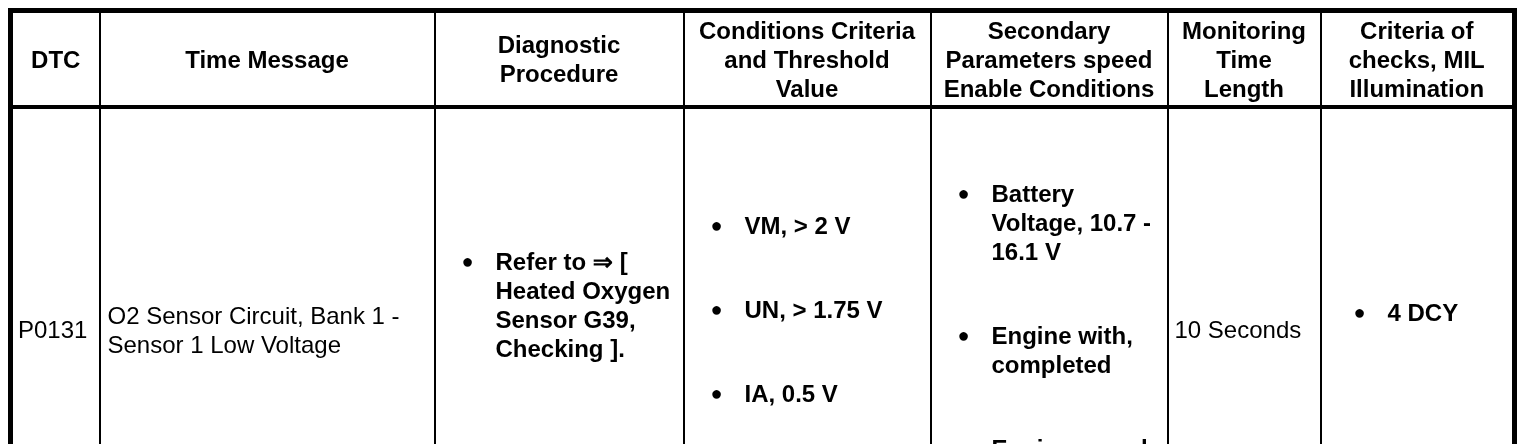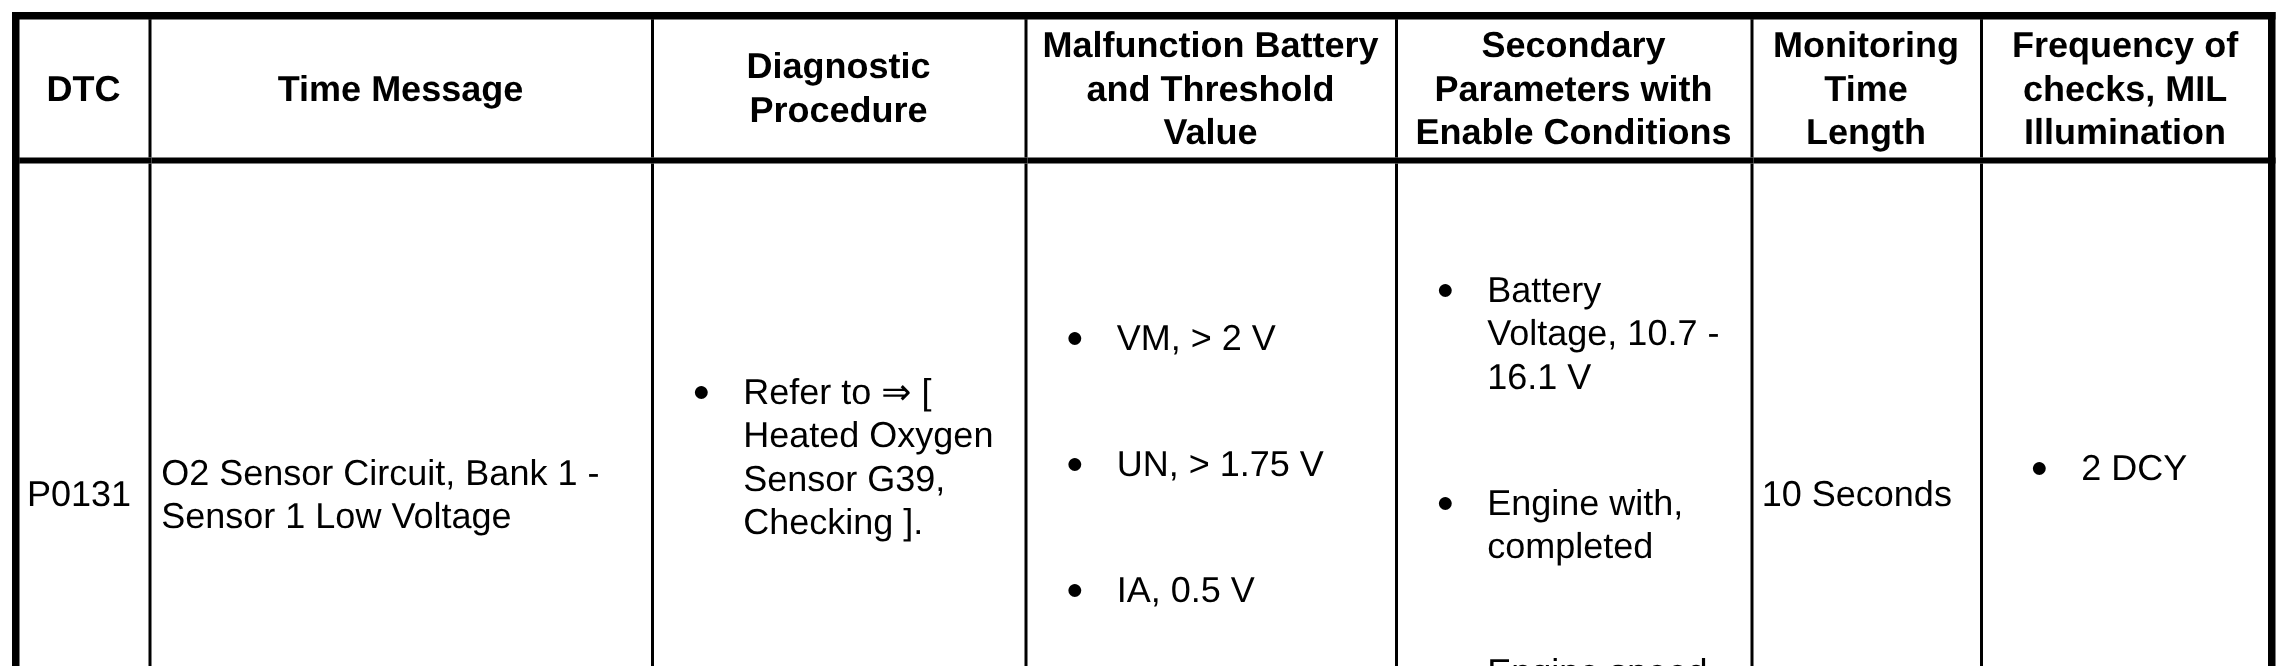--- a/index.html
+++ b/index.html
@@ -63,20 +63,21 @@
   ul.bullet-list li + li {
     margin-top: 26px;
   }
   ul.bullet-list .bullet {
     flex: 0 0 34px;
     font-size: 20px;
     line-height: 29px;
   }
   ul.bullet-list .bullet-text {
     white-space: pre-line;
+    font-weight: bold;
   }
 </style>
 </head>
 <body>
 
 <table class="dtc-table">
   <colgroup>
     <col style="width:89px">
     <col style="width:335px">
     <col style="width:249px">
@@ -84,30 +85,30 @@
     <col style="width:237px">
     <col style="width:153px">
     <col style="width:194px">
   </colgroup>
   <thead>
     <tr>
       <th>DTC</th>
       <th>Time Message</th>
       <th>Diagnostic
 Procedure</th>
-      <th>Malfunction Battery
+      <th>Conditions Criteria
 and Threshold
 Value</th>
       <th>Secondary
-Parameters with
+Parameters speed
 Enable Conditions</th>
       <th>Monitoring
 Time
 Length</th>
-      <th>Frequency of
+      <th>Criteria of
 checks, MIL
 Illumination</th>
     </tr>
   </thead>
   <tbody>
     <tr>
       <td class="cell-dtc">P0131</td>
       <td class="cell-error">O2 Sensor Circuit, Bank 1 -
 Sensor 1 Low Voltage</td>
       <td class="cell-diagnostic">
@@ -155,19 +156,19 @@
             <span class="bullet-text">Engine speed,
 &gt; 25 RPM</span>
           </li>
         </ul>
       </td>
       <td class="cell-monitoring">10 Seconds</td>
       <td class="cell-frequency">
         <ul class="bullet-list">
           <li>
             <span class="bullet">●</span>
-            <span class="bullet-text">2 DCY</span>
+            <span class="bullet-text">4 DCY</span>
           </li>
         </ul>
       </td>
     </tr>
   </tbody>
 </table>
 
 </body></html>

